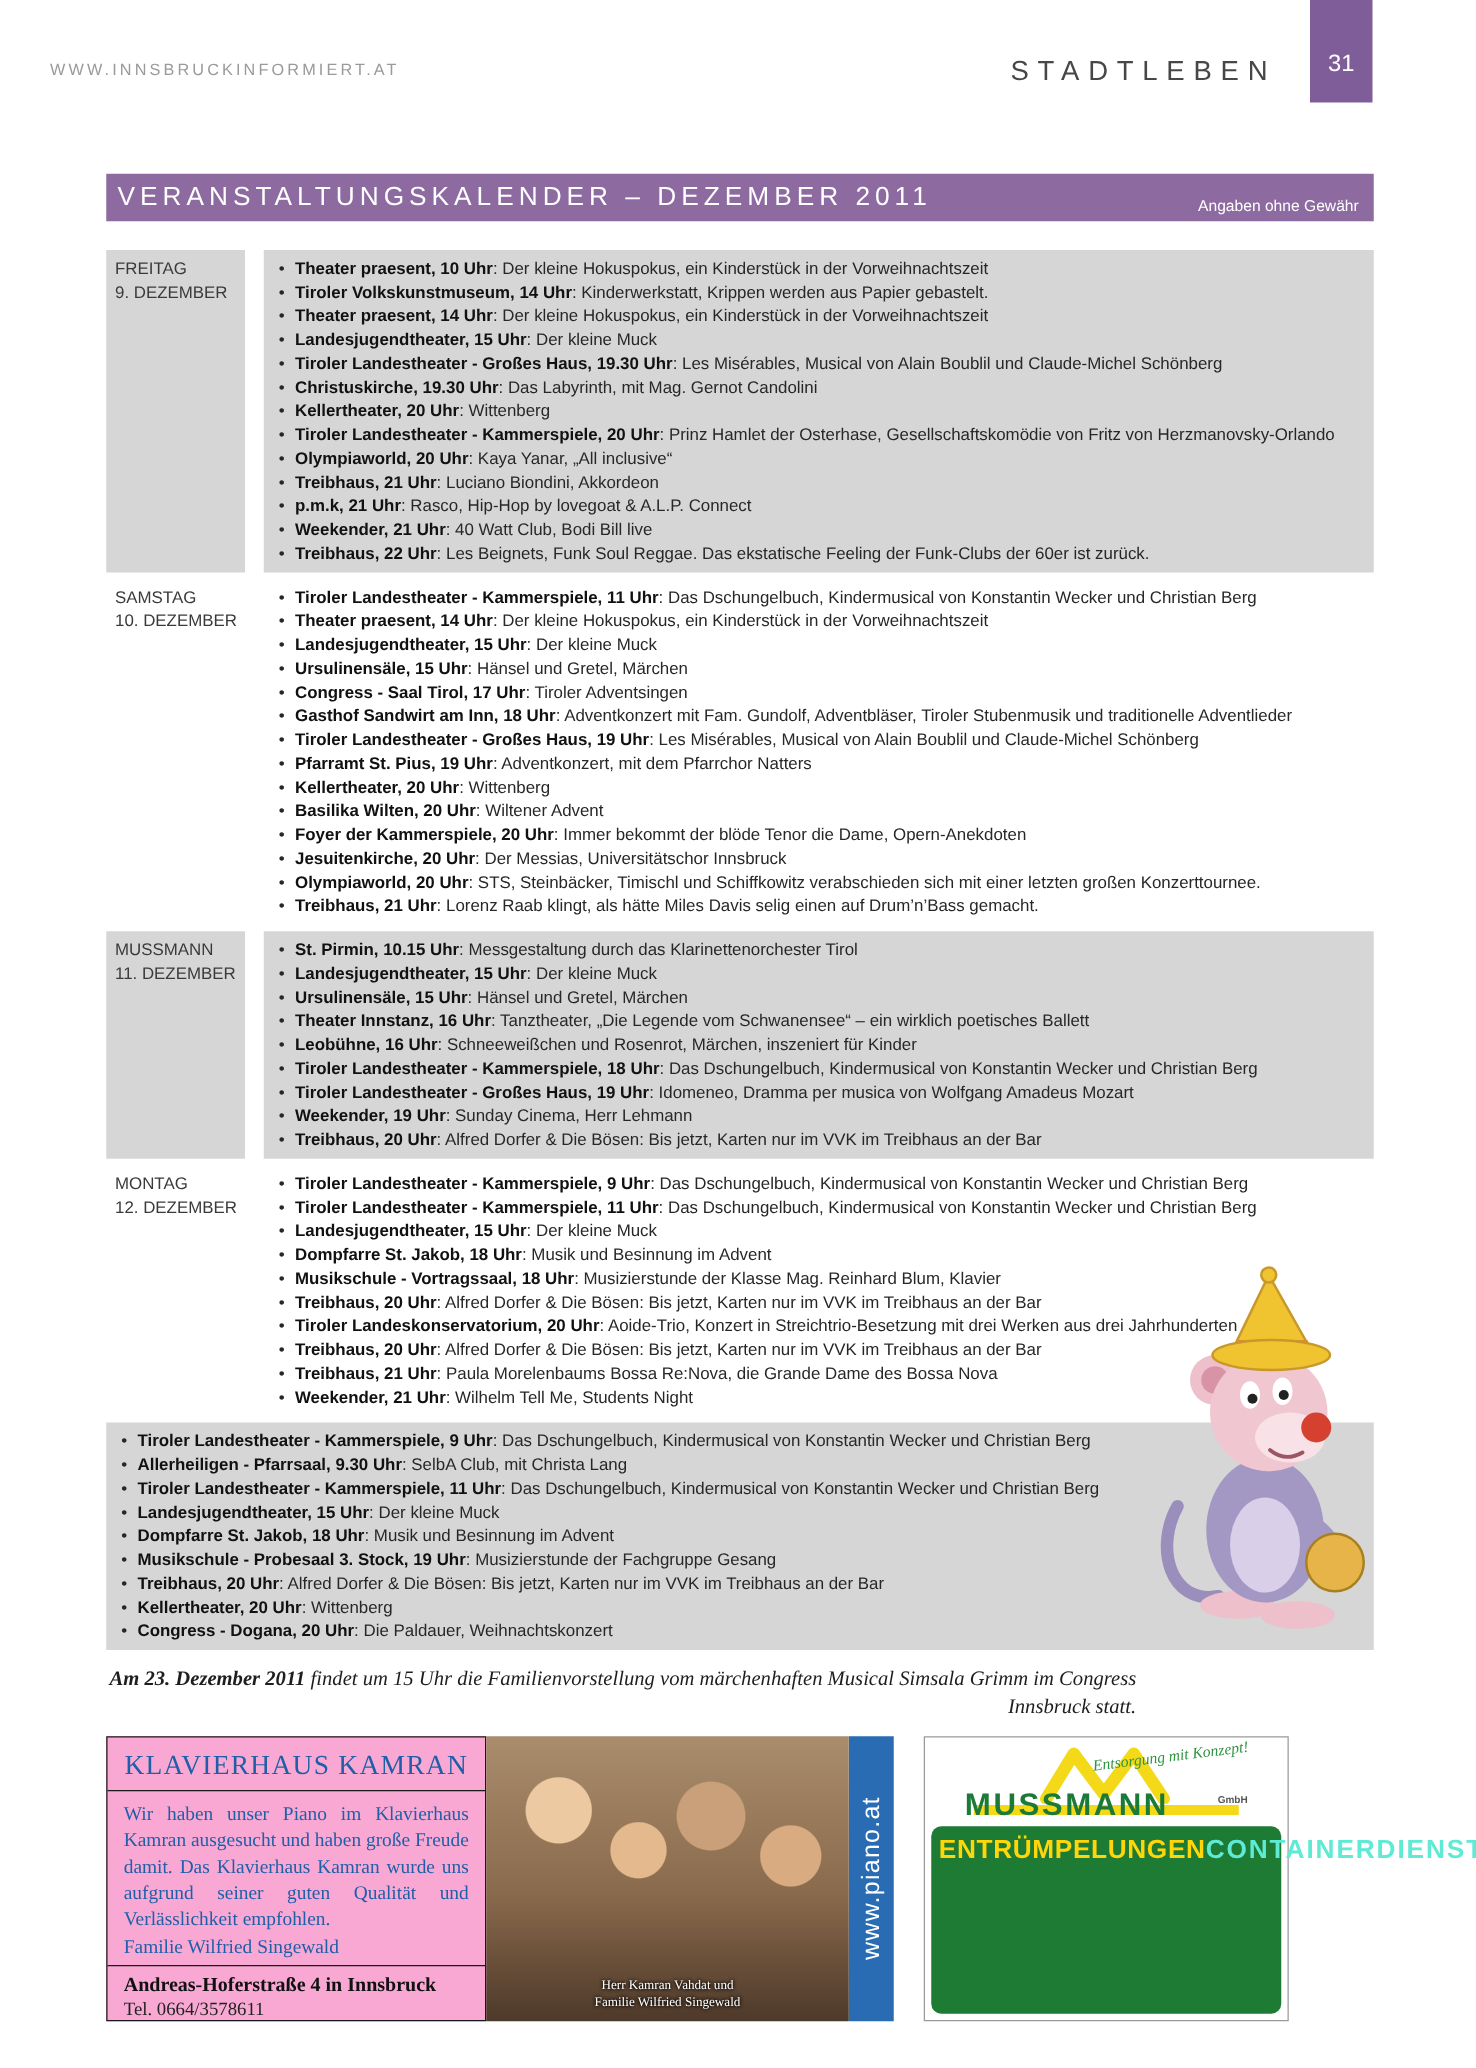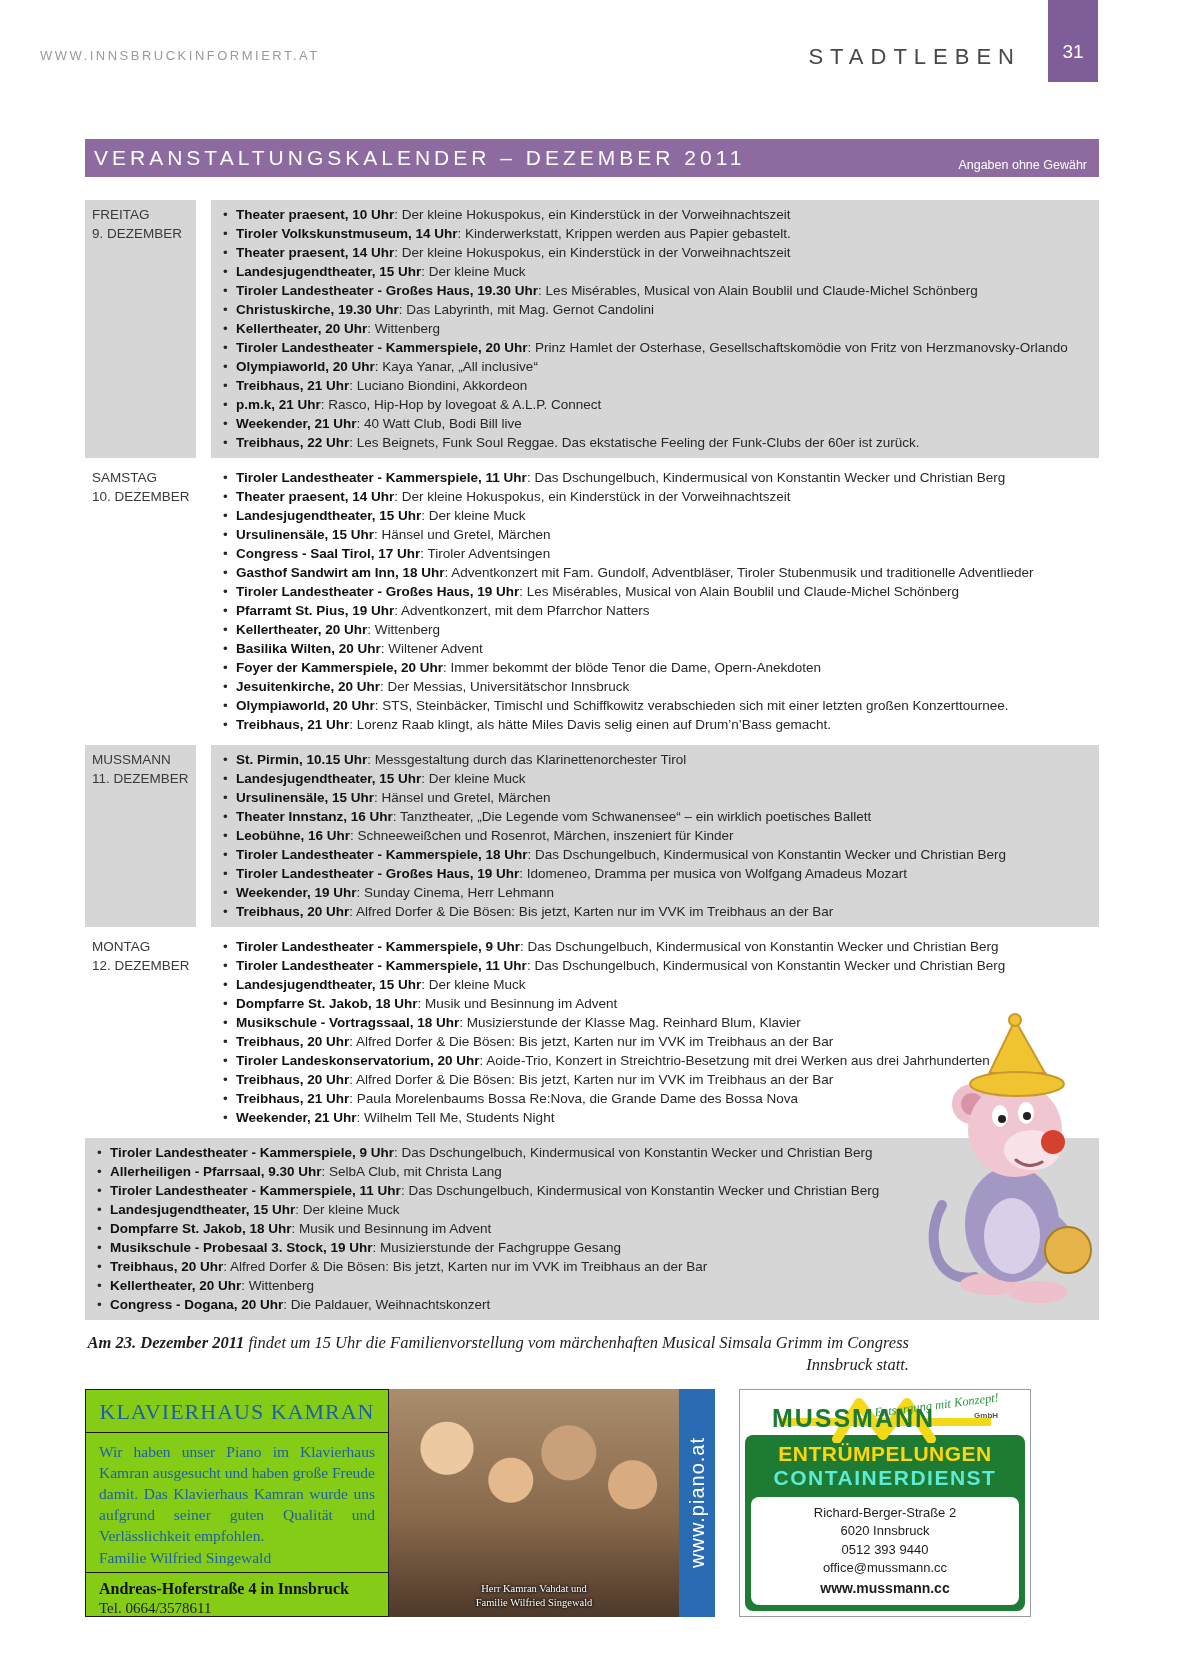--- a/index.html
+++ b/index.html
@@ -34,21 +34,21 @@
 
   
   .closing-note { margin:12px 190px 0 0; text-align:right; font-family:"Liberation Serif", serif;
                   font-style:italic; font-size:16.5px; line-height:1.32; color:#1e1e1e; }
   .closing-note b { font-weight:bold; }
 
   
   .ads { display:flex; gap:24px; margin-top:13px; height:228px; }
 
   .ad-klavierhaus { display:flex; width:630px; }
-  .kh-text { width:304px; border:1.5px solid #1a1a1a; background:#84cc16; display:flex; flex-direction:column;
+  .kh-text { width:304px; border:1.5px solid #1a1a1a; background:#f9a8d4; display:flex; flex-direction:column;
              font-family:"Liberation Serif", serif; }
   .kh-title { color:#1f5fa8; font-size:22px; letter-spacing:1px; text-align:center; padding:9px 4px 7px;
               border-bottom:1.5px solid #1a1a1a; }
   .kh-body { flex:1; color:#1f5fa8; font-size:15.5px; line-height:1.36; padding:8px 13px 4px; text-align:justify; }
   .kh-sig { margin-top:1px; text-align:left; }
   .kh-addr { border-top:1.5px solid #1a1a1a; padding:7px 13px 8px; }
   .kh-addr .a1 { font-weight:bold; font-size:16px; color:#111; }
   .kh-addr .a2 { font-size:15px; color:#222; margin-top:2px; }
 
   .kh-photo { width:290px; position:relative;
@@ -70,21 +70,21 @@
                  display:flex; flex-direction:column; }
   .mm-logo { position:relative; height:66px; }
   .mm-swoosh { position:absolute; left:50%; top:2px; transform:translateX(-50%); }
   .mm-tagline { position:absolute; right:26px; top:3px; transform:rotate(-7deg);
                 font-family:"Liberation Serif", serif; font-style:italic; color:#2f9440; font-size:12.5px; }
   .mm-bar { position:absolute; left:34px; right:34px; bottom:9px; height:8px; background:#f3d917; }
   .mm-name { position:absolute; left:0; right:0; bottom:2px; text-align:center; font-size:25px;
              font-weight:bold; color:#1c7a38; letter-spacing:2px; }
   .mm-name small { font-size:8px; color:#555; letter-spacing:0; vertical-align:super;padding-left:39px; }
   .mm-green { flex:1; background:#1e7b33; border-radius:8px; text-align:center; padding:7px 6px 6px;
-              display:flex; flex-direction:column; }
+              display:flex; flex-direction:row; }
   .mm-s1 { color:#ffd60a; font-weight:bold; font-size:21px; letter-spacing:0.5px; }
   .mm-s2 { color:#5eead4; font-weight:bold; font-size:21px; letter-spacing:1.5px; }
   .mm-white { background:#fff; border-radius:8px; margin-top:7px; padding:7px 6px 6px; flex:1;
               font-size:13px; color:#1d1d1d; line-height:1.42; }
   .mm-web { font-weight:bold; font-size:14px; margin-top:1px; }
 
   
   .mascot { position:absolute; left:920px; top:1012px; z-index:5; }
 </style>
 </head>

